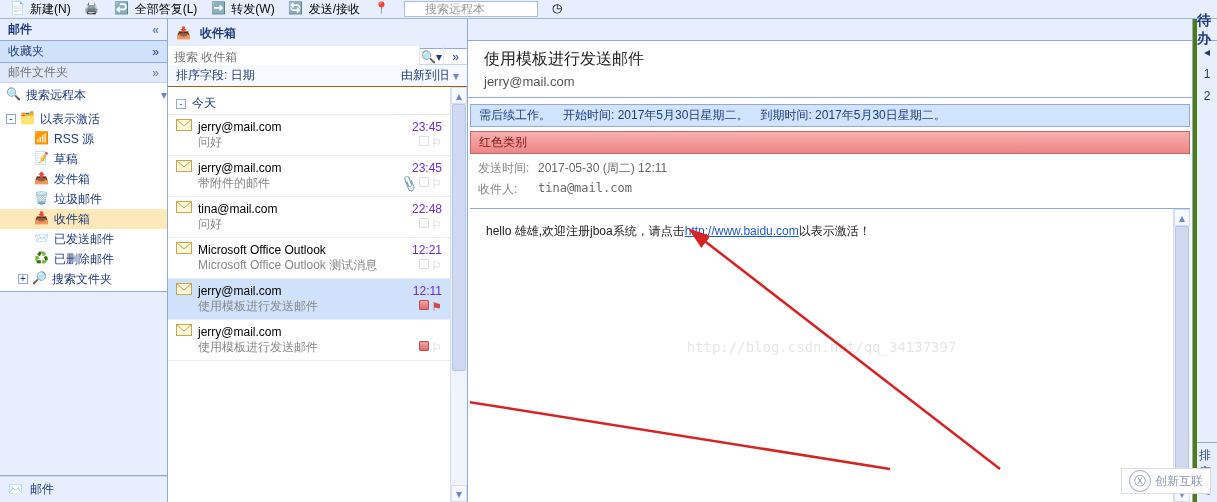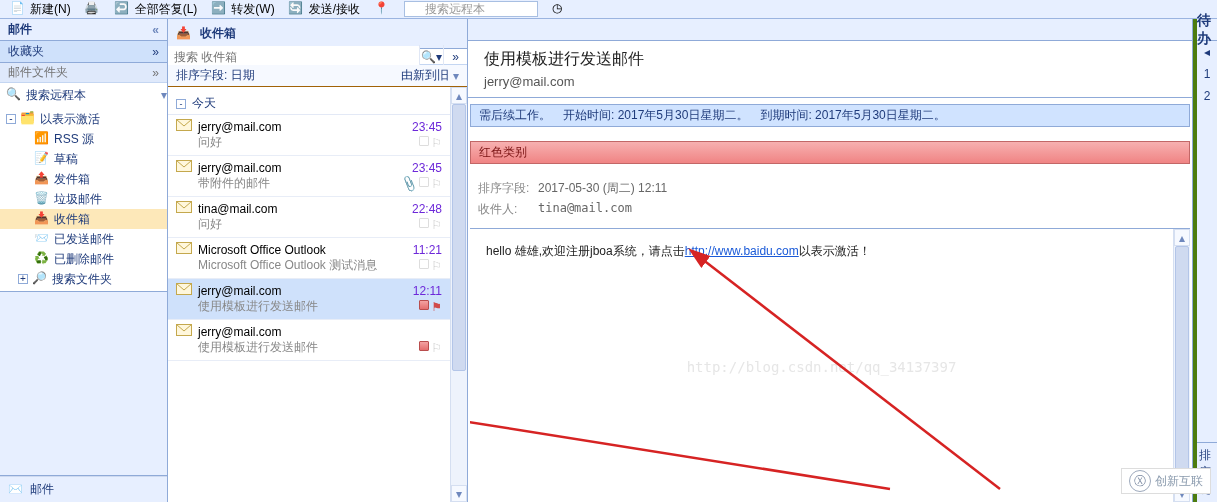--- a/index.html
+++ b/index.html
@@ -43,21 +43,21 @@
 .scrollbar .arrow{height:17px;display:flex;align-items:center;justify-content:center;color:#6f88bd;border:1px solid #d5dff1;background:#f6f9ff}
 .scrollbar .track{flex:1;background:#eef3fc;position:relative}
 .scrollbar .thumb{position:absolute;left:1px;right:1px;background:#cfdaf0;border:1px solid #b3c5e8;border-radius:2px}
 
 .reading{flex:1;display:flex;flex-direction:column;border-right:1px solid #8faad8}
 .reading-top{height:22px;background:#e7efff;border-bottom:1px solid #8faad8}
 .reading-head{padding:8px 16px;border-bottom:1px solid #8faad8}
 .reading-subject{font-size:16px;color:#222;margin-bottom:4px}
 .reading-from{color:#555;font-size:13px}
 .reading-infobar{background:#d0e3ff;border:1px solid #8faad8;margin:6px 2px 2px 2px;padding:2px 8px;color:#1f3b7b}
-.reading-category{background:linear-gradient(#f7b0b0,#f08484);border:1px solid #c26767;margin:12px 2px;padding:2px 8px;color:#7a1414}
+.reading-category{background:linear-gradient(#f7b0b0,#f08484);border:1px solid #c26767;margin:2px 2px;padding:2px 8px;color:#7a1414}
 .reading-meta{padding:4px 10px;color:#666;display:grid;grid-template-columns:60px 1fr;row-gap:4px}
 .reading-meta .label{color:#888}
 .reading-bodywrap{flex:1;position:relative;display:flex;border-top:1px solid #8faad8;margin:6px 2px 0 2px}
 .reading-body{flex:1;padding:14px 16px;font-size:14px;color:#222;position:relative;font-family:SimSun,serif}
 .reading-body a{color:#1a5ad8;text-decoration:underline}
 .watermark{position:absolute;left:50%;top:130px;transform:translateX(-50%);color:#e6e6e6;font-family:monospace;font-size:14px;pointer-events:none}
 
 .todo{width:24px;background:#e7efff;border-left:4px solid #4d7c0f;display:flex;flex-direction:column;align-items:center}
 .todo .hdr{writing-mode:horizontal-tb;height:22px;width:100%;display:flex;align-items:center;justify-content:center;color:#1f3b7b;font-weight:bold;border-bottom:1px solid #8faad8;font-size:14px}
 .todo .item{height:22px;width:100%;display:flex;align-items:center;justify-content:center;color:#1f3b7b}
@@ -254,21 +254,21 @@
                 </span>
               </div>
             </div>
             <div class="msg">
               <div class="row1">
                 <span><svg class="env-icon" viewBox="0 0 16 12">
                     <rect x="0.5" y="0.5" width="15" height="11" fill="#fff7dc" stroke="#c4a84d"></rect>
                     <path d="M0.5 0.5 L8 7 L15.5 0.5" fill="none" stroke="#c4a84d"></path>
                   </svg></span>
                 <span>Microsoft Office Outlook</span>
-                <span class="time">11:21</span>
+                <span class="time">12:21</span>
               </div>
               <div class="row2">
                 <span>Microsoft Office Outlook 测试消息</span>
                 <span class="flags">
                   <span style="width:10px;height:10px;border:1px solid #ddd;border-radius:1px"></span>
                   <span style="color:#ccc">⚐</span>
                 </span>
               </div>
             </div>
             <div class="msg selected">
@@ -327,21 +327,21 @@
 
   <div class="reading">
     <div class="reading-top"></div>
     <div class="reading-head">
       <div class="reading-subject">使用模板进行发送邮件</div>
       <div class="reading-from">jerry@mail.com</div>
     </div>
     <div class="reading-infobar">需后续工作。　开始时间: 2017年5月30日星期二。　到期时间: 2017年5月30日星期二。</div>
     <div class="reading-category">红色类别</div>
     <div class="reading-meta">
-      <span class="label">排序字段:</span>
+      <span class="label">发送时间:</span>
       <span>2017-05-30 (周二) 12:11</span>
       <span class="label">收件人:</span>
       <span style="font-family:monospace">tina@mail.com</span>
     </div>
     <div class="reading-bodywrap">
       <div class="reading-body">
         <span>hello 雄雄,欢迎注册jboa系统，请点击</span><a href="#">http://www.baidu.com</a><span>以表示激活！</span>
         <div class="watermark">http://blog.csdn.net/qq_34137397</div>
         
         <svg class="arrow-ann" style="left:0;top:0;width:700px;height:360px">

